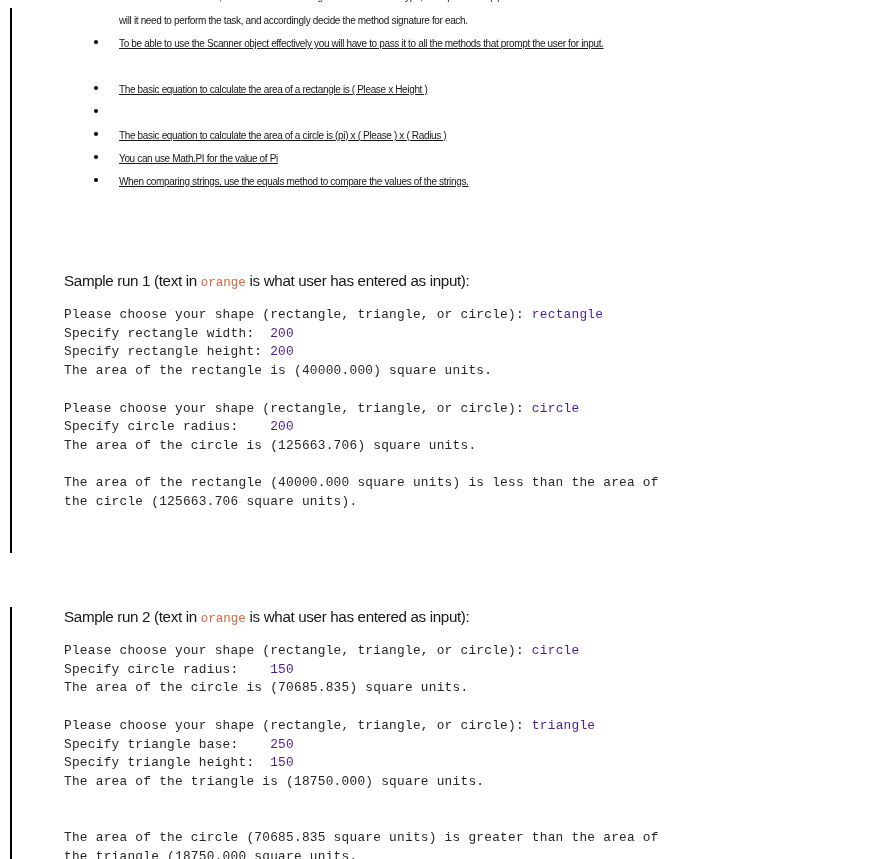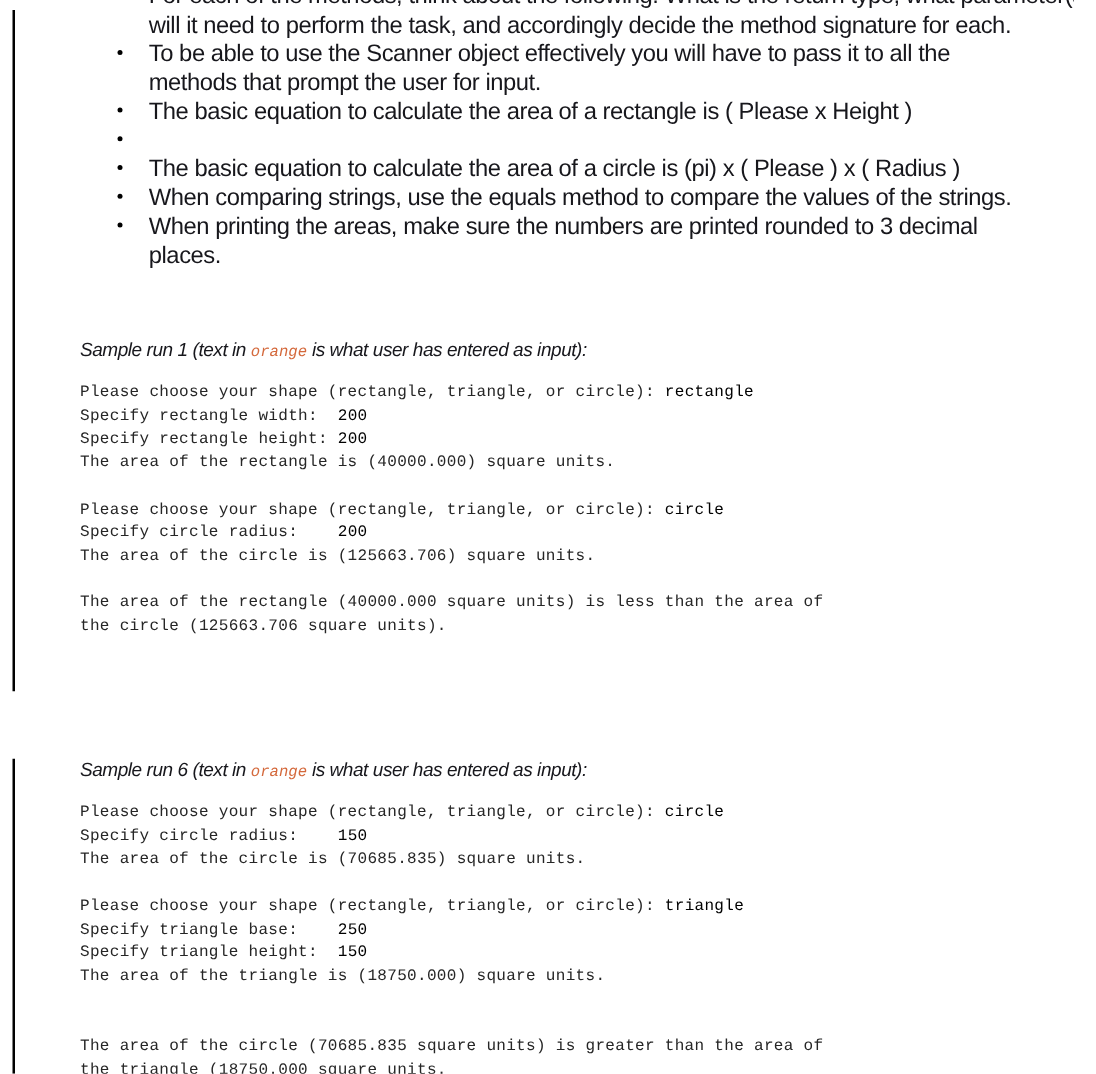--- a/index.html
+++ b/index.html
@@ -30,21 +30,21 @@
   .doc {
     position: absolute;
     left: 0;
     top: 0;
     width: 877px;
   }
 
   
   .prose {
     font-family: "Liberation Sans Narrow", "Liberation Sans", sans-serif;
-    font-size: 19px;
+    font-size: 10px;
     line-height: 23px;
     letter-spacing: -0.35px;
     color: #17171c;
     font-stretch: condensed;
     transform-origin: left top;
   }
 
   
   .clipped-line {
     position: absolute;
@@ -62,20 +62,21 @@
     width: 740px;
     white-space: nowrap;
   }
 
   
   .bullets {
     position: absolute;
     left: 0;
     top: 32px;
     width: 877px;
+    text-decoration: underline;
   }
   .bullet-item {
     position: relative;
     padding-left: 119px;
     min-height: 23px;
     margin-bottom: 0;
   }
   .bullet-item .dot {
     position: absolute;
     left: 94px;
@@ -99,21 +100,20 @@
   .sample-heading {
     position: relative;
     left: 64px;
     width: 700px;
     white-space: nowrap;
     font-family: "Liberation Sans Narrow", "Liberation Sans", sans-serif;
     font-size: 15.2px;
     line-height: 20px;
     letter-spacing: -0.35px;
     color: #17171c;
-    font-style: italic;
   }
 
   .mono-inline {
     font-family: "Liberation Mono", "DejaVu Sans Mono", monospace;
     font-size: 12.5px;
     letter-spacing: 0;
   }
 
   .console {
     position: relative;
@@ -122,21 +122,21 @@
     font-family: "Liberation Mono", "DejaVu Sans Mono", monospace;
     font-size: 12.8px;
     line-height: 18.7px;
     letter-spacing: 0.25px;
     color: #262626;
     white-space: pre;
   }
   .console .blank { display: block; height: 18.7px; }
   .console .cline { display: block; }
 
-  .user-input { color: #000000; }
+  .user-input { color: #4c1d95; }
   .orange-word { color: #d4693c; }
 </style>
 </head>
 <body>
 
 <div class="change-bar" id="change-bar-top"></div>
 <div class="change-bar" id="change-bar-bottom"></div>
 
 <div class="doc">
 
@@ -154,35 +154,35 @@
       </div>
       <div class="bullet-item prose">
         <span class="dot"></span>
       </div>
       <div class="bullet-item prose">
         <span class="dot"></span>
         <span class="btext">The basic equation to calculate the area of a circle is (pi) x ( Please ) x ( Radius )</span>
       </div>
       <div class="bullet-item prose">
         <span class="dot"></span>
-        <span class="btext">When comparing strings, use the equals method to compare the values of the strings.</span>
+        <span class="btext">You can use Math.PI for the value of Pi</span>
       </div>
       <div class="bullet-item prose">
         <span class="dot"></span>
-        <span class="btext">When printing the areas, make sure the numbers are printed rounded to 3 decimal places.</span>
+        <span class="btext">When comparing strings, use the equals method to compare the values of the strings.</span>
       </div>
     </div>
 
   <div class="sample-section" id="sample-1">
     <div class="sample-heading">
       <span>Sample run 1 (text in </span><span class="mono-inline orange-word">orange</span><span> is what user has entered as input):</span>
     </div>
     <div class="console" id="console-1"><span class="cline"><span>Please choose your shape (rectangle, triangle, or circle): </span><span class="user-input">rectangle</span></span><span class="cline"><span>Specify rectangle width:  </span><span class="user-input">200</span></span><span class="cline"><span>Specify rectangle height: </span><span class="user-input">200</span></span><span class="cline"><span>The area of the rectangle is (40000.000) square units.</span></span><span class="blank"></span><span class="cline"><span>Please choose your shape (rectangle, triangle, or circle): </span><span class="user-input">circle</span></span><span class="cline"><span>Specify circle radius:    </span><span class="user-input">200</span></span><span class="cline"><span>The area of the circle is (125663.706) square units.</span></span><span class="blank"></span><span class="cline"><span>The area of the rectangle (40000.000 square units) is less than the area of</span></span><span class="cline"><span>the circle (125663.706 square units).</span></span></div>
   </div>
 
   <div class="sample-section" id="sample-2">
     <div class="sample-heading">
-      <span>Sample run 6 (text in </span><span class="mono-inline orange-word">orange</span><span> is what user has entered as input):</span>
+      <span>Sample run 2 (text in </span><span class="mono-inline orange-word">orange</span><span> is what user has entered as input):</span>
     </div>
     <div class="console" id="console-2"><span class="cline"><span>Please choose your shape (rectangle, triangle, or circle): </span><span class="user-input">circle</span></span><span class="cline"><span>Specify circle radius:    </span><span class="user-input">150</span></span><span class="cline"><span>The area of the circle is (70685.835) square units.</span></span><span class="blank"></span><span class="cline"><span>Please choose your shape (rectangle, triangle, or circle): </span><span class="user-input">triangle</span></span><span class="cline"><span>Specify triangle base:    </span><span class="user-input">250</span></span><span class="cline"><span>Specify triangle height:  </span><span class="user-input">150</span></span><span class="cline"><span>The area of the triangle is (18750.000) square units.</span></span><span class="blank"></span><span class="blank"></span><span class="cline"><span>The area of the circle (70685.835 square units) is greater than the area of</span></span><span class="cline"><span>the triangle (18750.000 square units.</span></span></div>
   </div>
 
 </div>
 
 </body></html>

